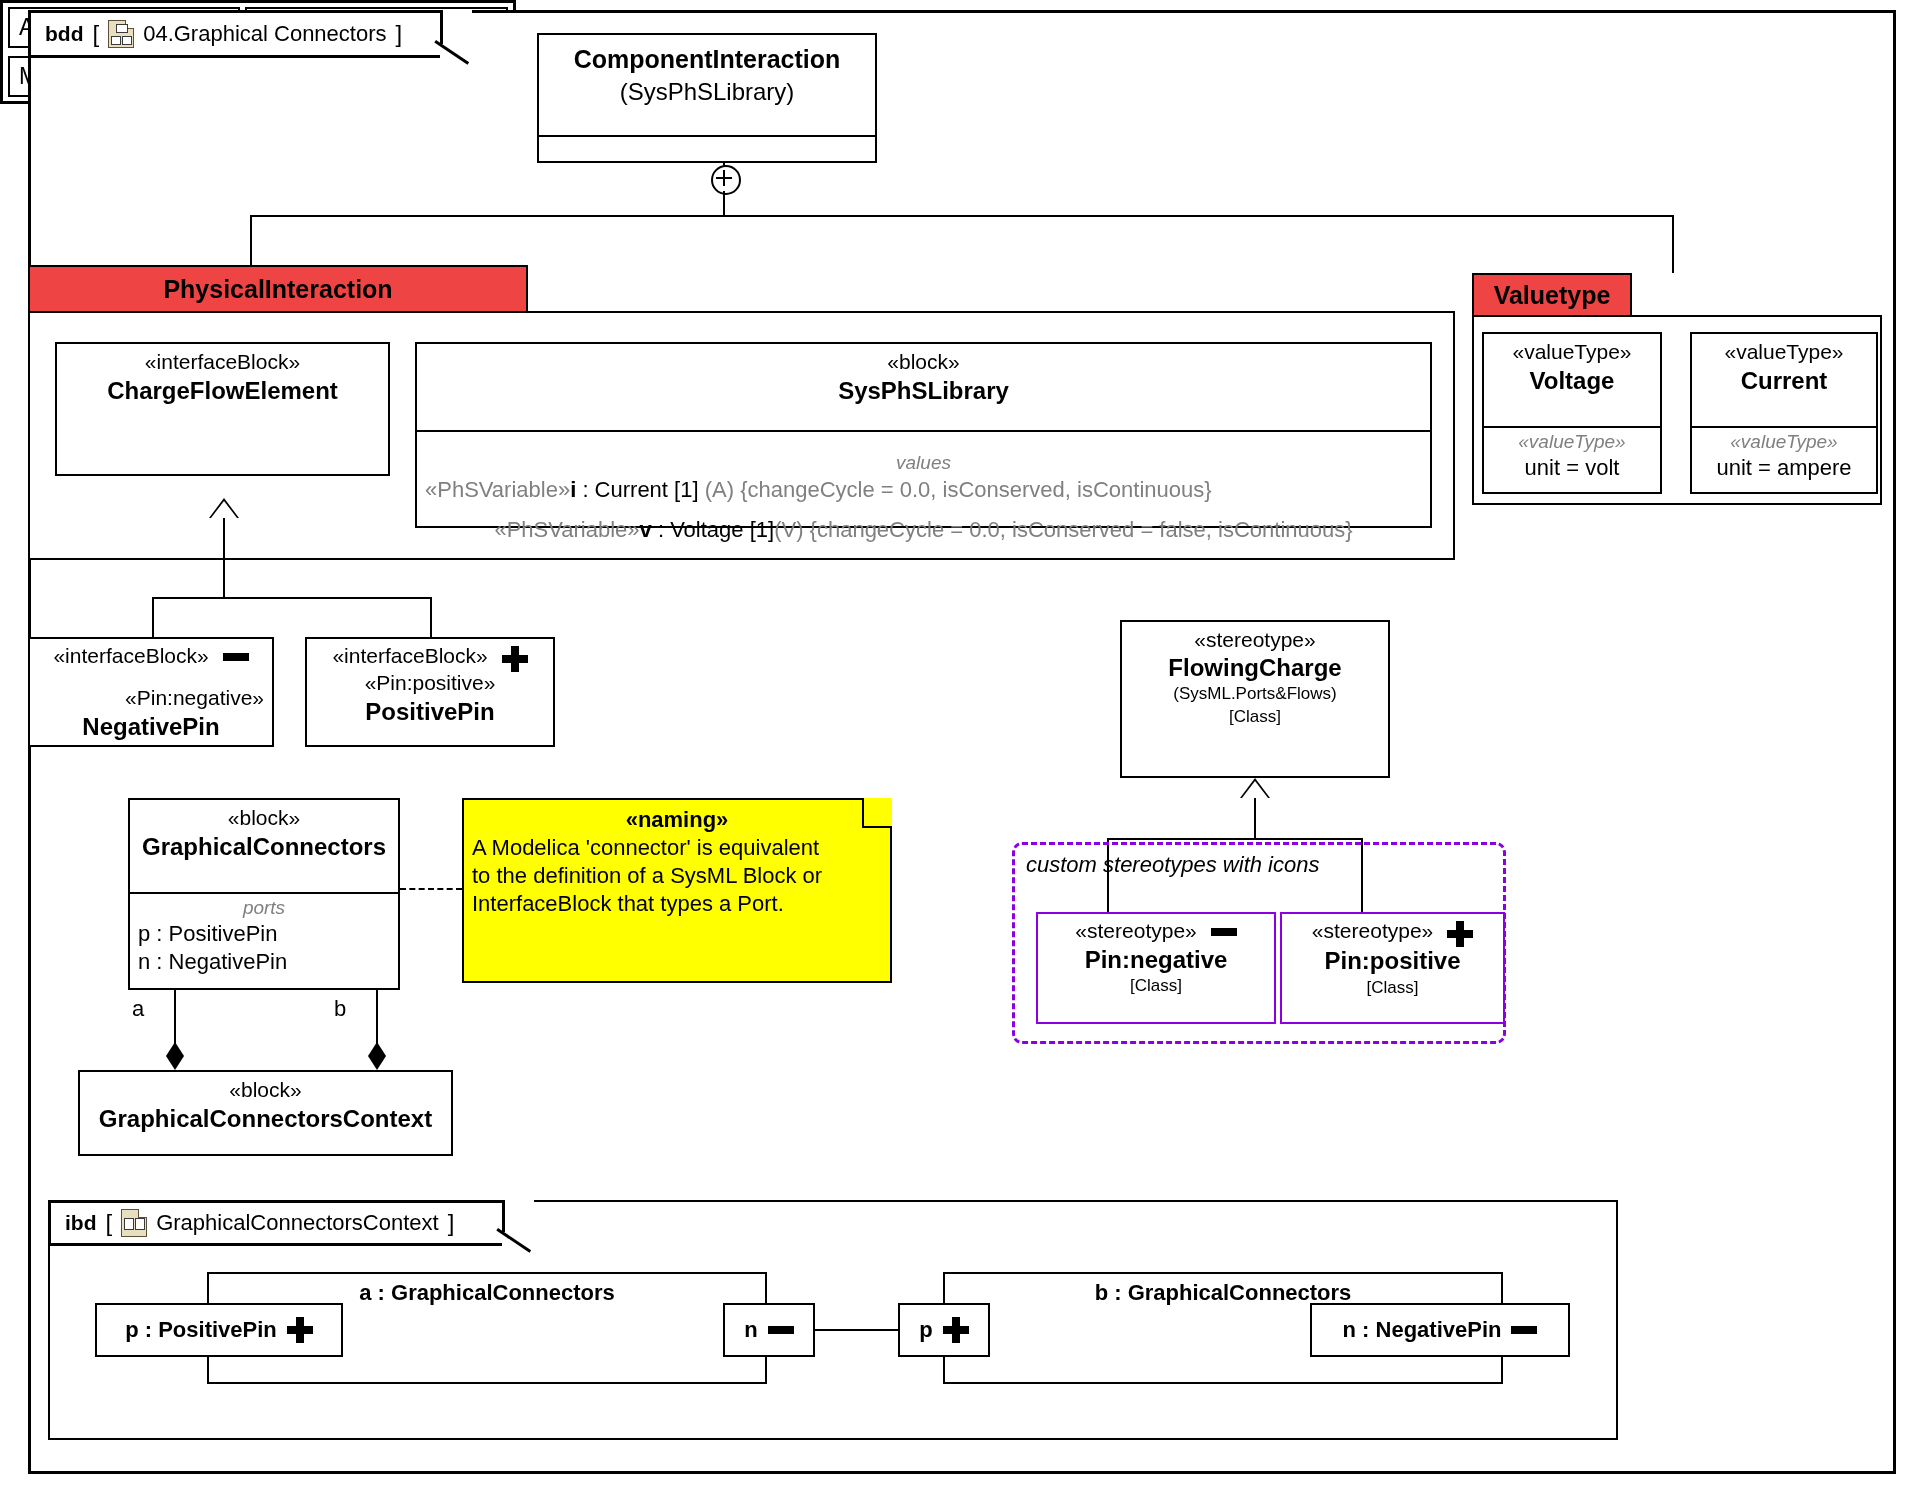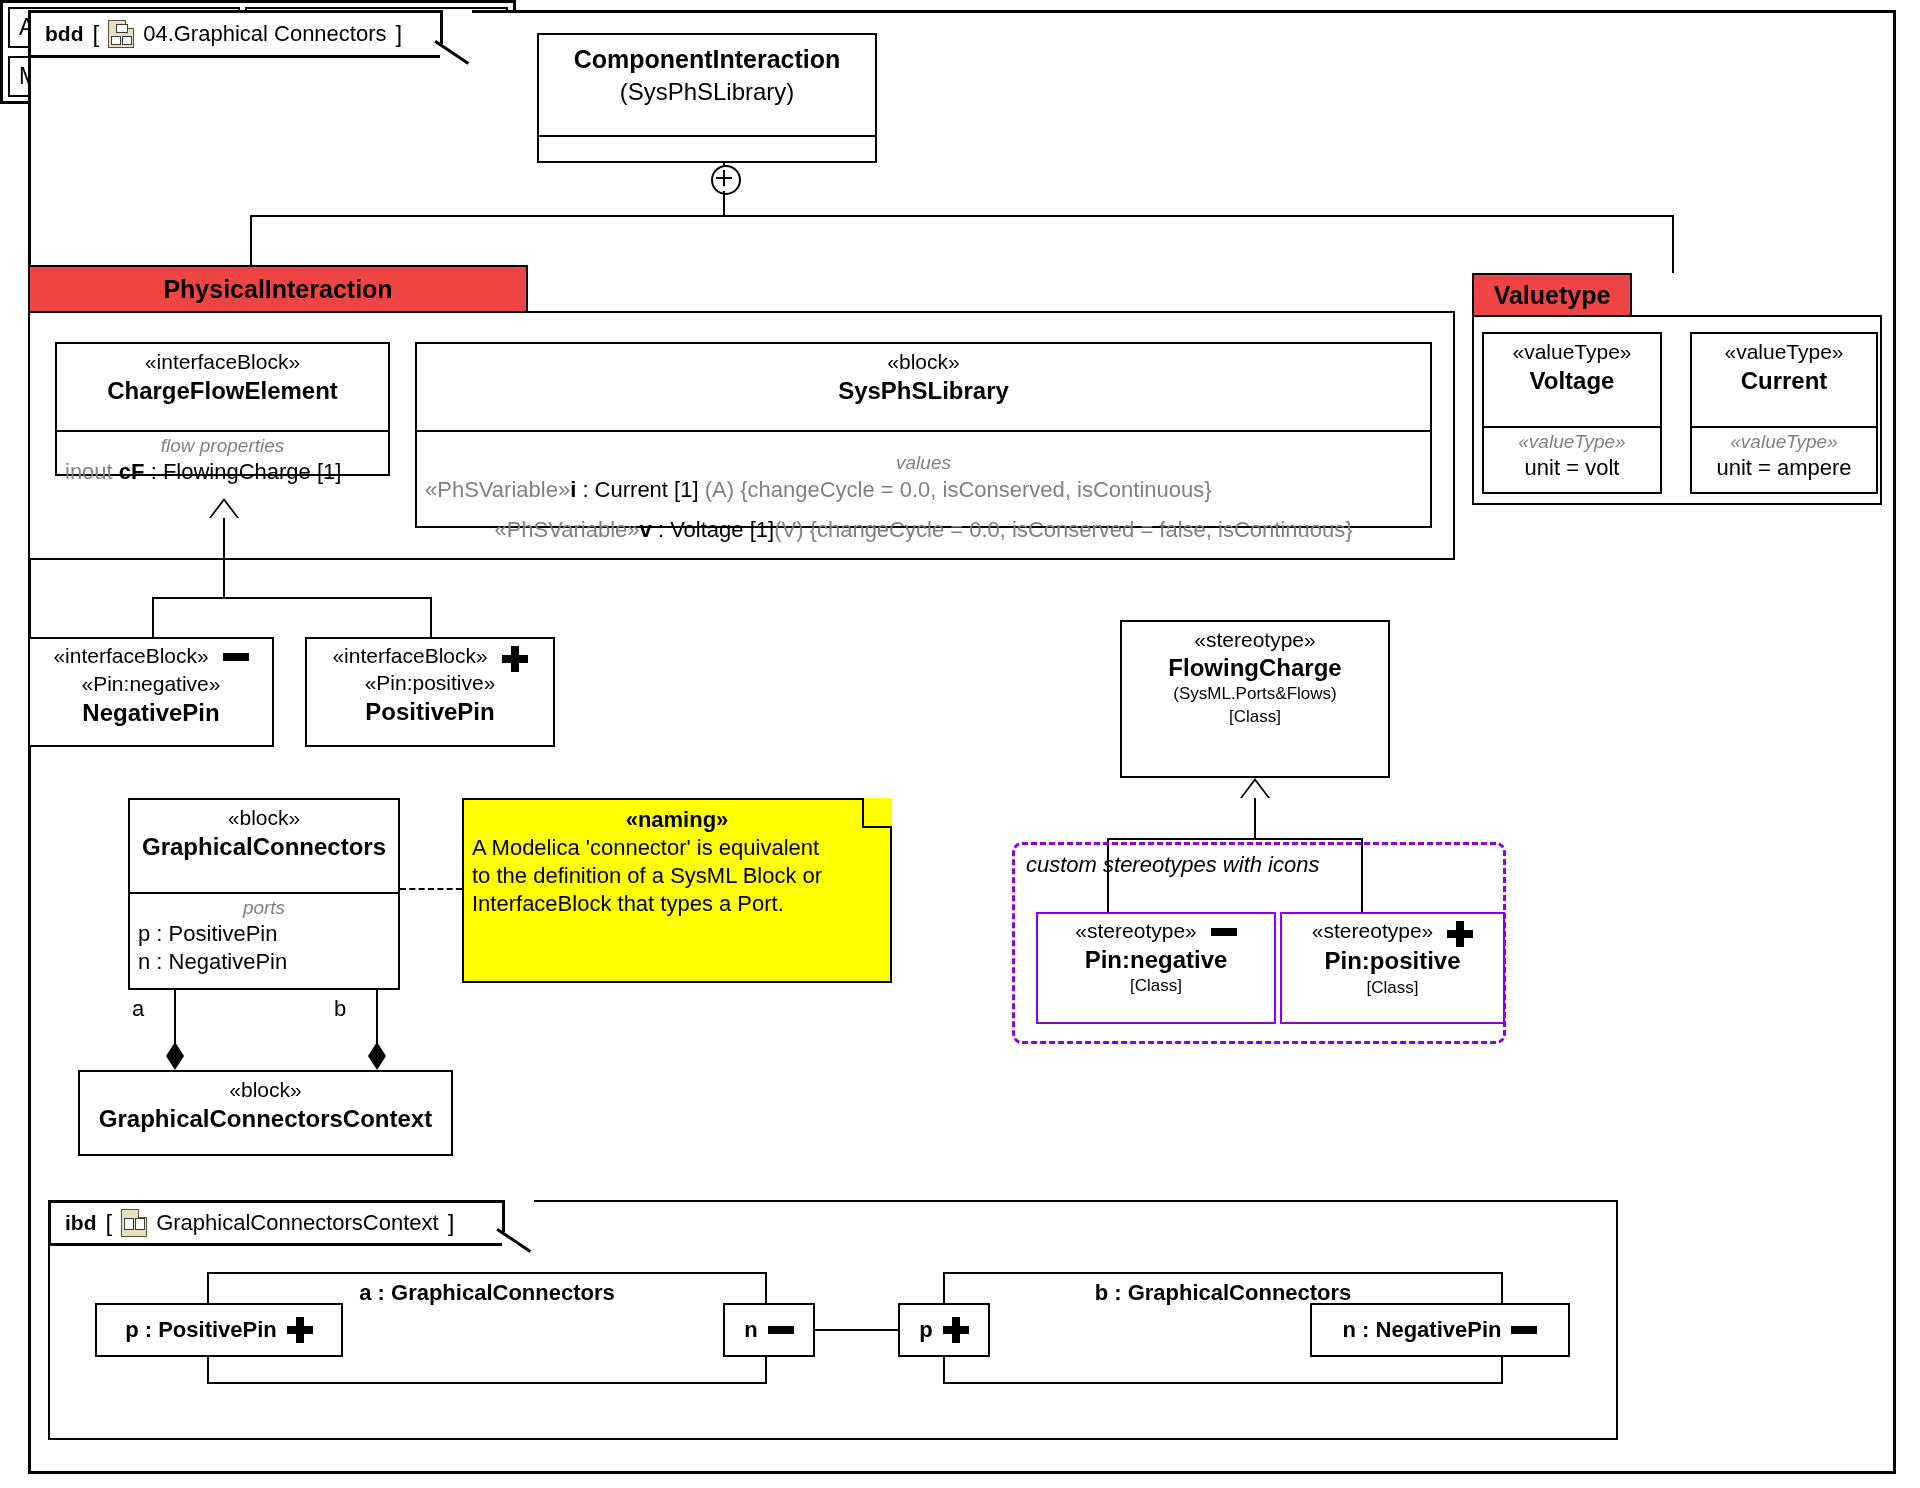--- a/index.html
+++ b/index.html
@@ -152,26 +152,20 @@
   <div class="pkg" id="pkg-physical" style="left:28px;top:265px;width:1427px;height:295px;">
     <div class="tab" style="left:0;top:0;width:500px;height:48px;">PhysicalInteraction</div>
     <div class="body" style="left:0;top:46px;width:1427px;height:249px;"></div>
   </div>
 
   <div class="cbox" id="charge-flow-element" style="left:55px;top:342px;width:335px;height:134px;">
     <div class="hdr" style="height:72px;">
       <div class="ster">«interfaceBlock»</div>
       <div class="nm" style="font-size:24px;margin-top:3px;">ChargeFlowElement</div>
     </div>
-    <div class="comp" style="height:62px;padding-top:3px;">
-      <div class="cap">flow properties</div>
-      <div class="feat">
-        <span class="gray">inout</span><span> </span><span class="bold">cF</span><span> : </span><span>FlowingCharge [1]</span>
-      </div>
-    </div>
   </div>
 
   <div class="cbox" id="flowing-charge" style="left:415px;top:342px;width:1017px;height:186px;">
     <div class="hdr" style="height:72px;">
       <div class="ster">«block»</div>
       <div class="nm" style="font-size:24px;margin-top:3px;">SysPhSLibrary</div>
     </div>
     <div class="comp" style="height:114px;padding-top:20px;">
       <div class="cap">values</div>
       <div class="feat" style="margin-top:1px;">
@@ -216,21 +210,21 @@
   <div class="line hline" style="left:152px;top:597px;width:280px;"></div>
   <div class="line vline" style="left:152px;top:597px;height:42px;"></div>
   <div class="line vline" style="left:430px;top:597px;height:42px;"></div>
 
   <div class="cbox" id="negative-pin" style="left:28px;top:637px;width:246px;height:110px;">
     <div class="hdr" style="height:106px;padding-top:5px;">
       <div class="ster">
         <span>«interfaceBlock»</span>
         <span class="ic-minus" style="margin-left:8px;"></span>
       </div>
-      <div class="ster" style="margin-top:4px;">«Pin:negative»</div>
+      <div class="ster" style="margin-top:18px;text-align:right;">«Pin:negative»</div>
       <div class="nm" style="font-size:24px;margin-top:4px;">NegativePin</div>
     </div>
   </div>
 
   <div class="cbox" id="positive-pin" style="left:305px;top:637px;width:250px;height:110px;">
     <div class="hdr" style="height:106px;padding-top:5px;">
       <div class="ster">
         <span>«interfaceBlock»</span>
         <span class="ic-plus" style="margin-left:8px;margin-bottom:-3px;"></span>
       </div>

